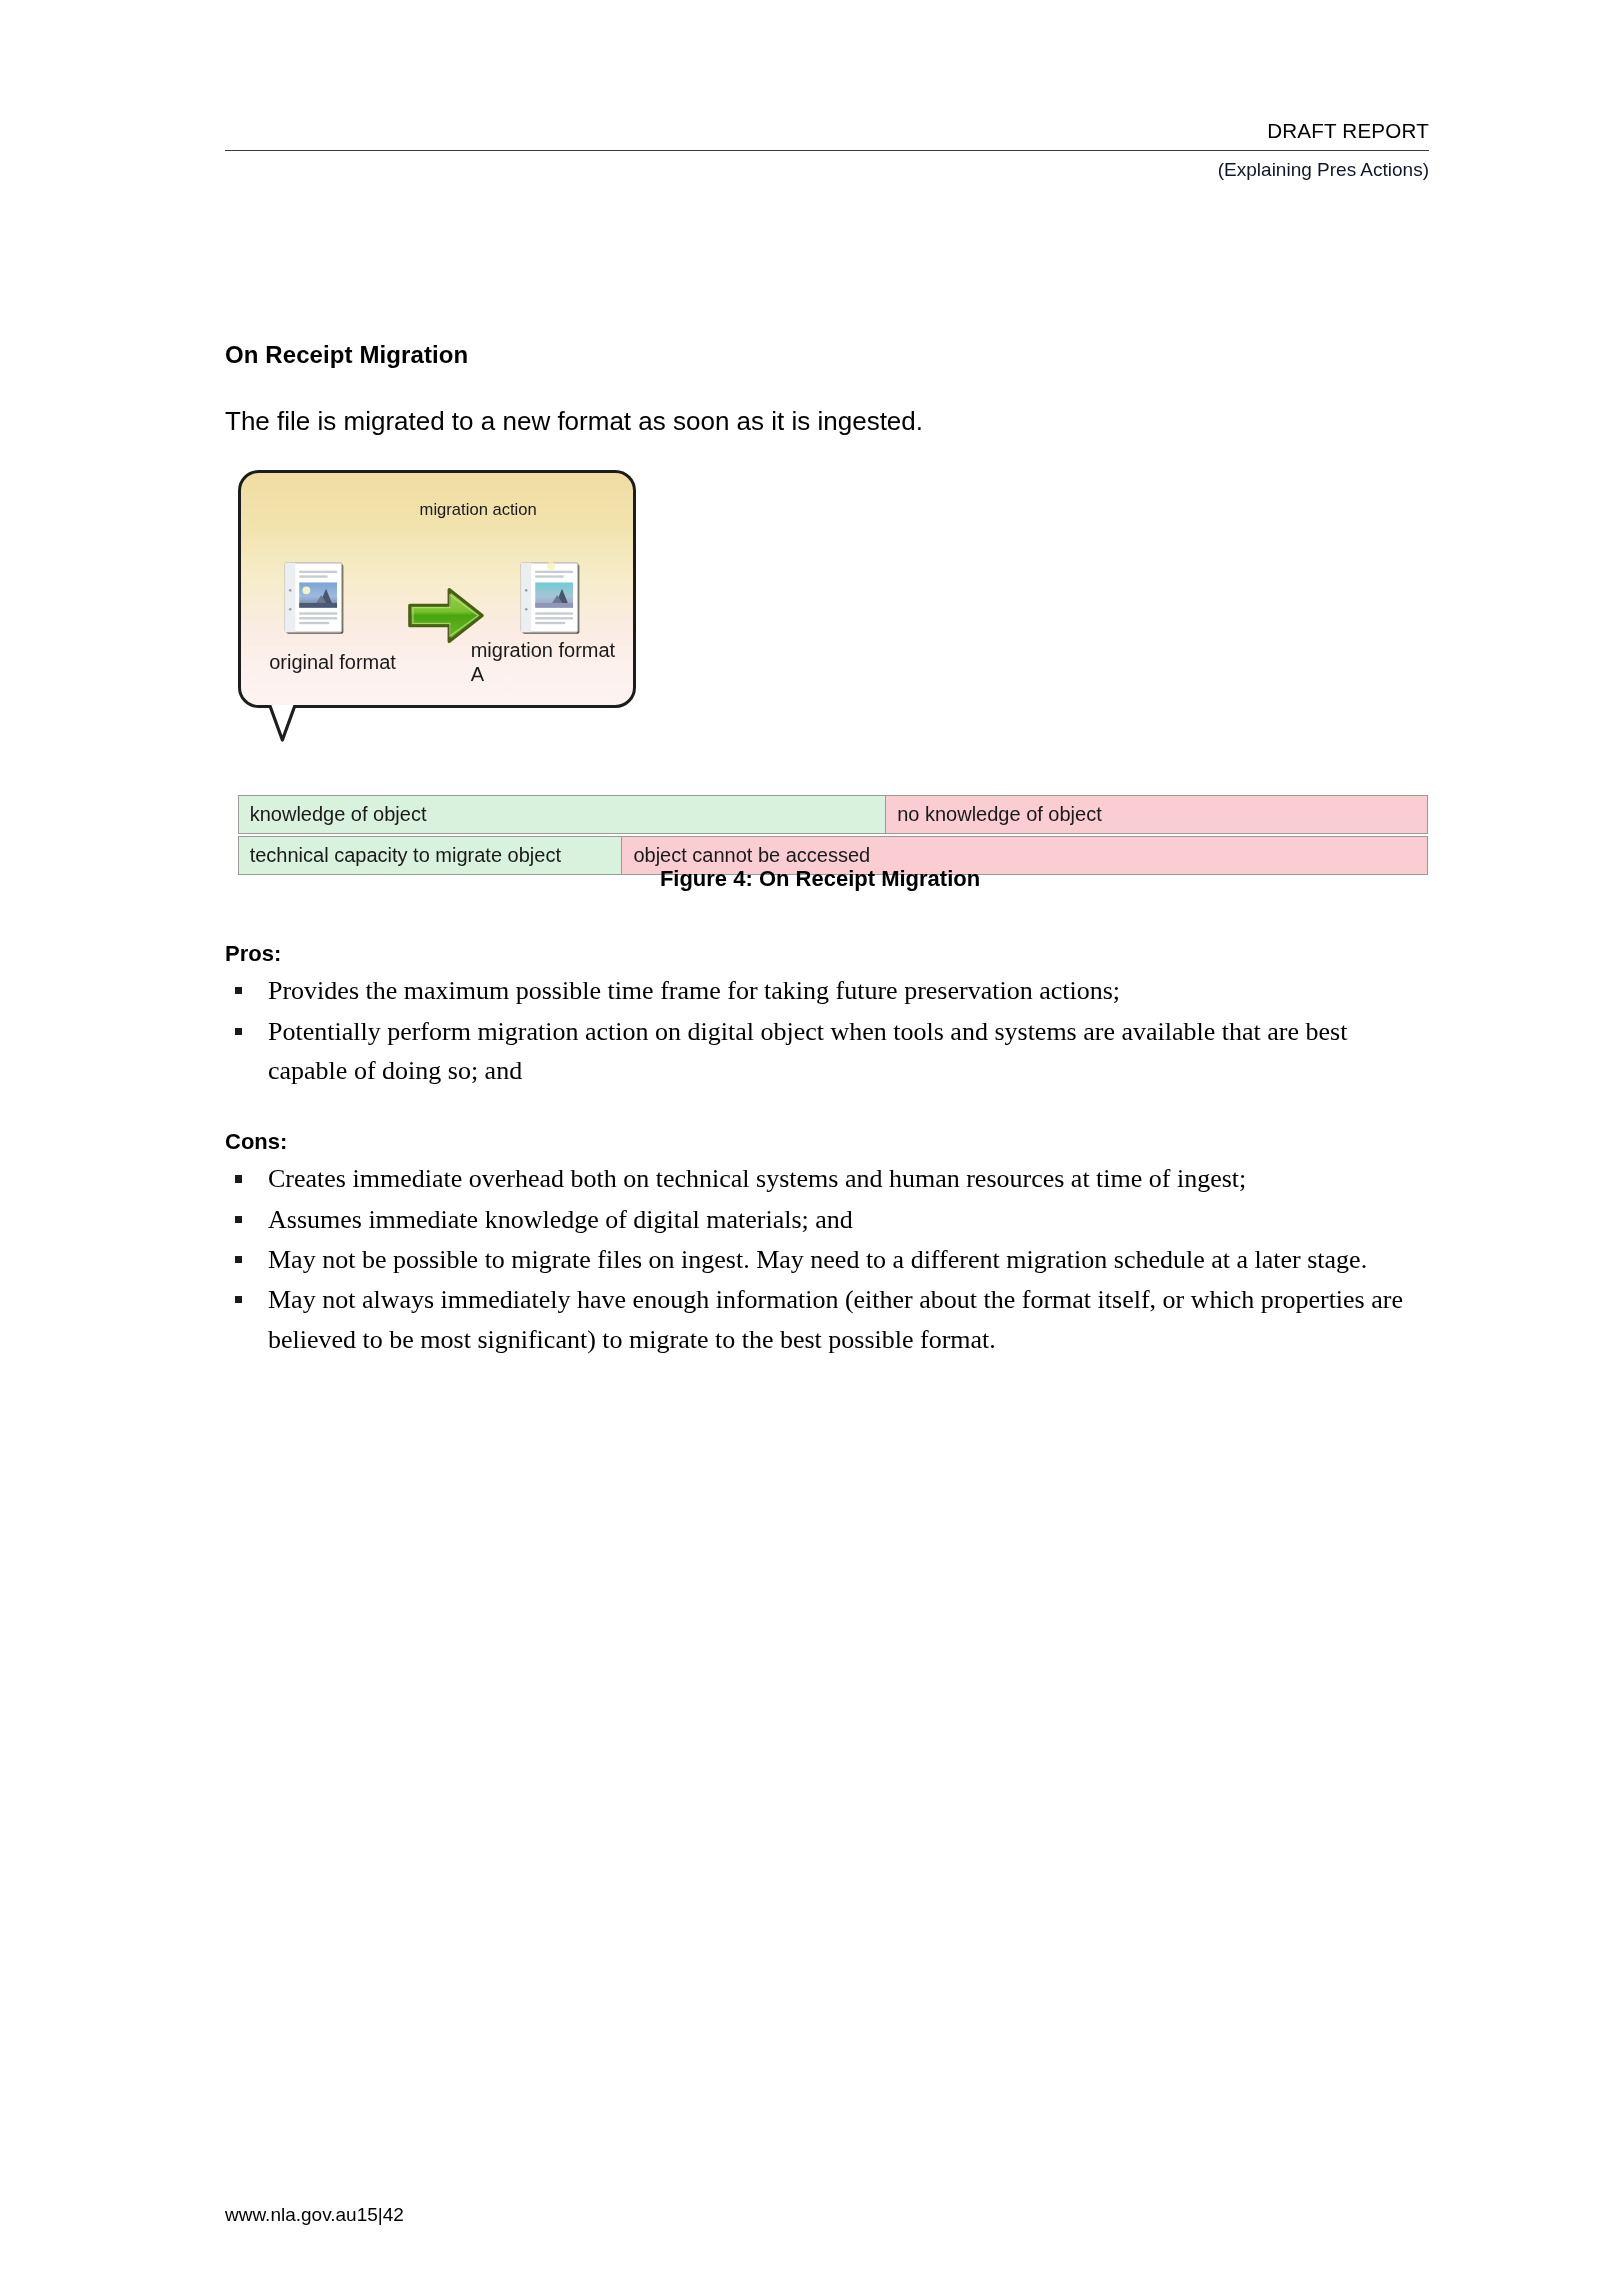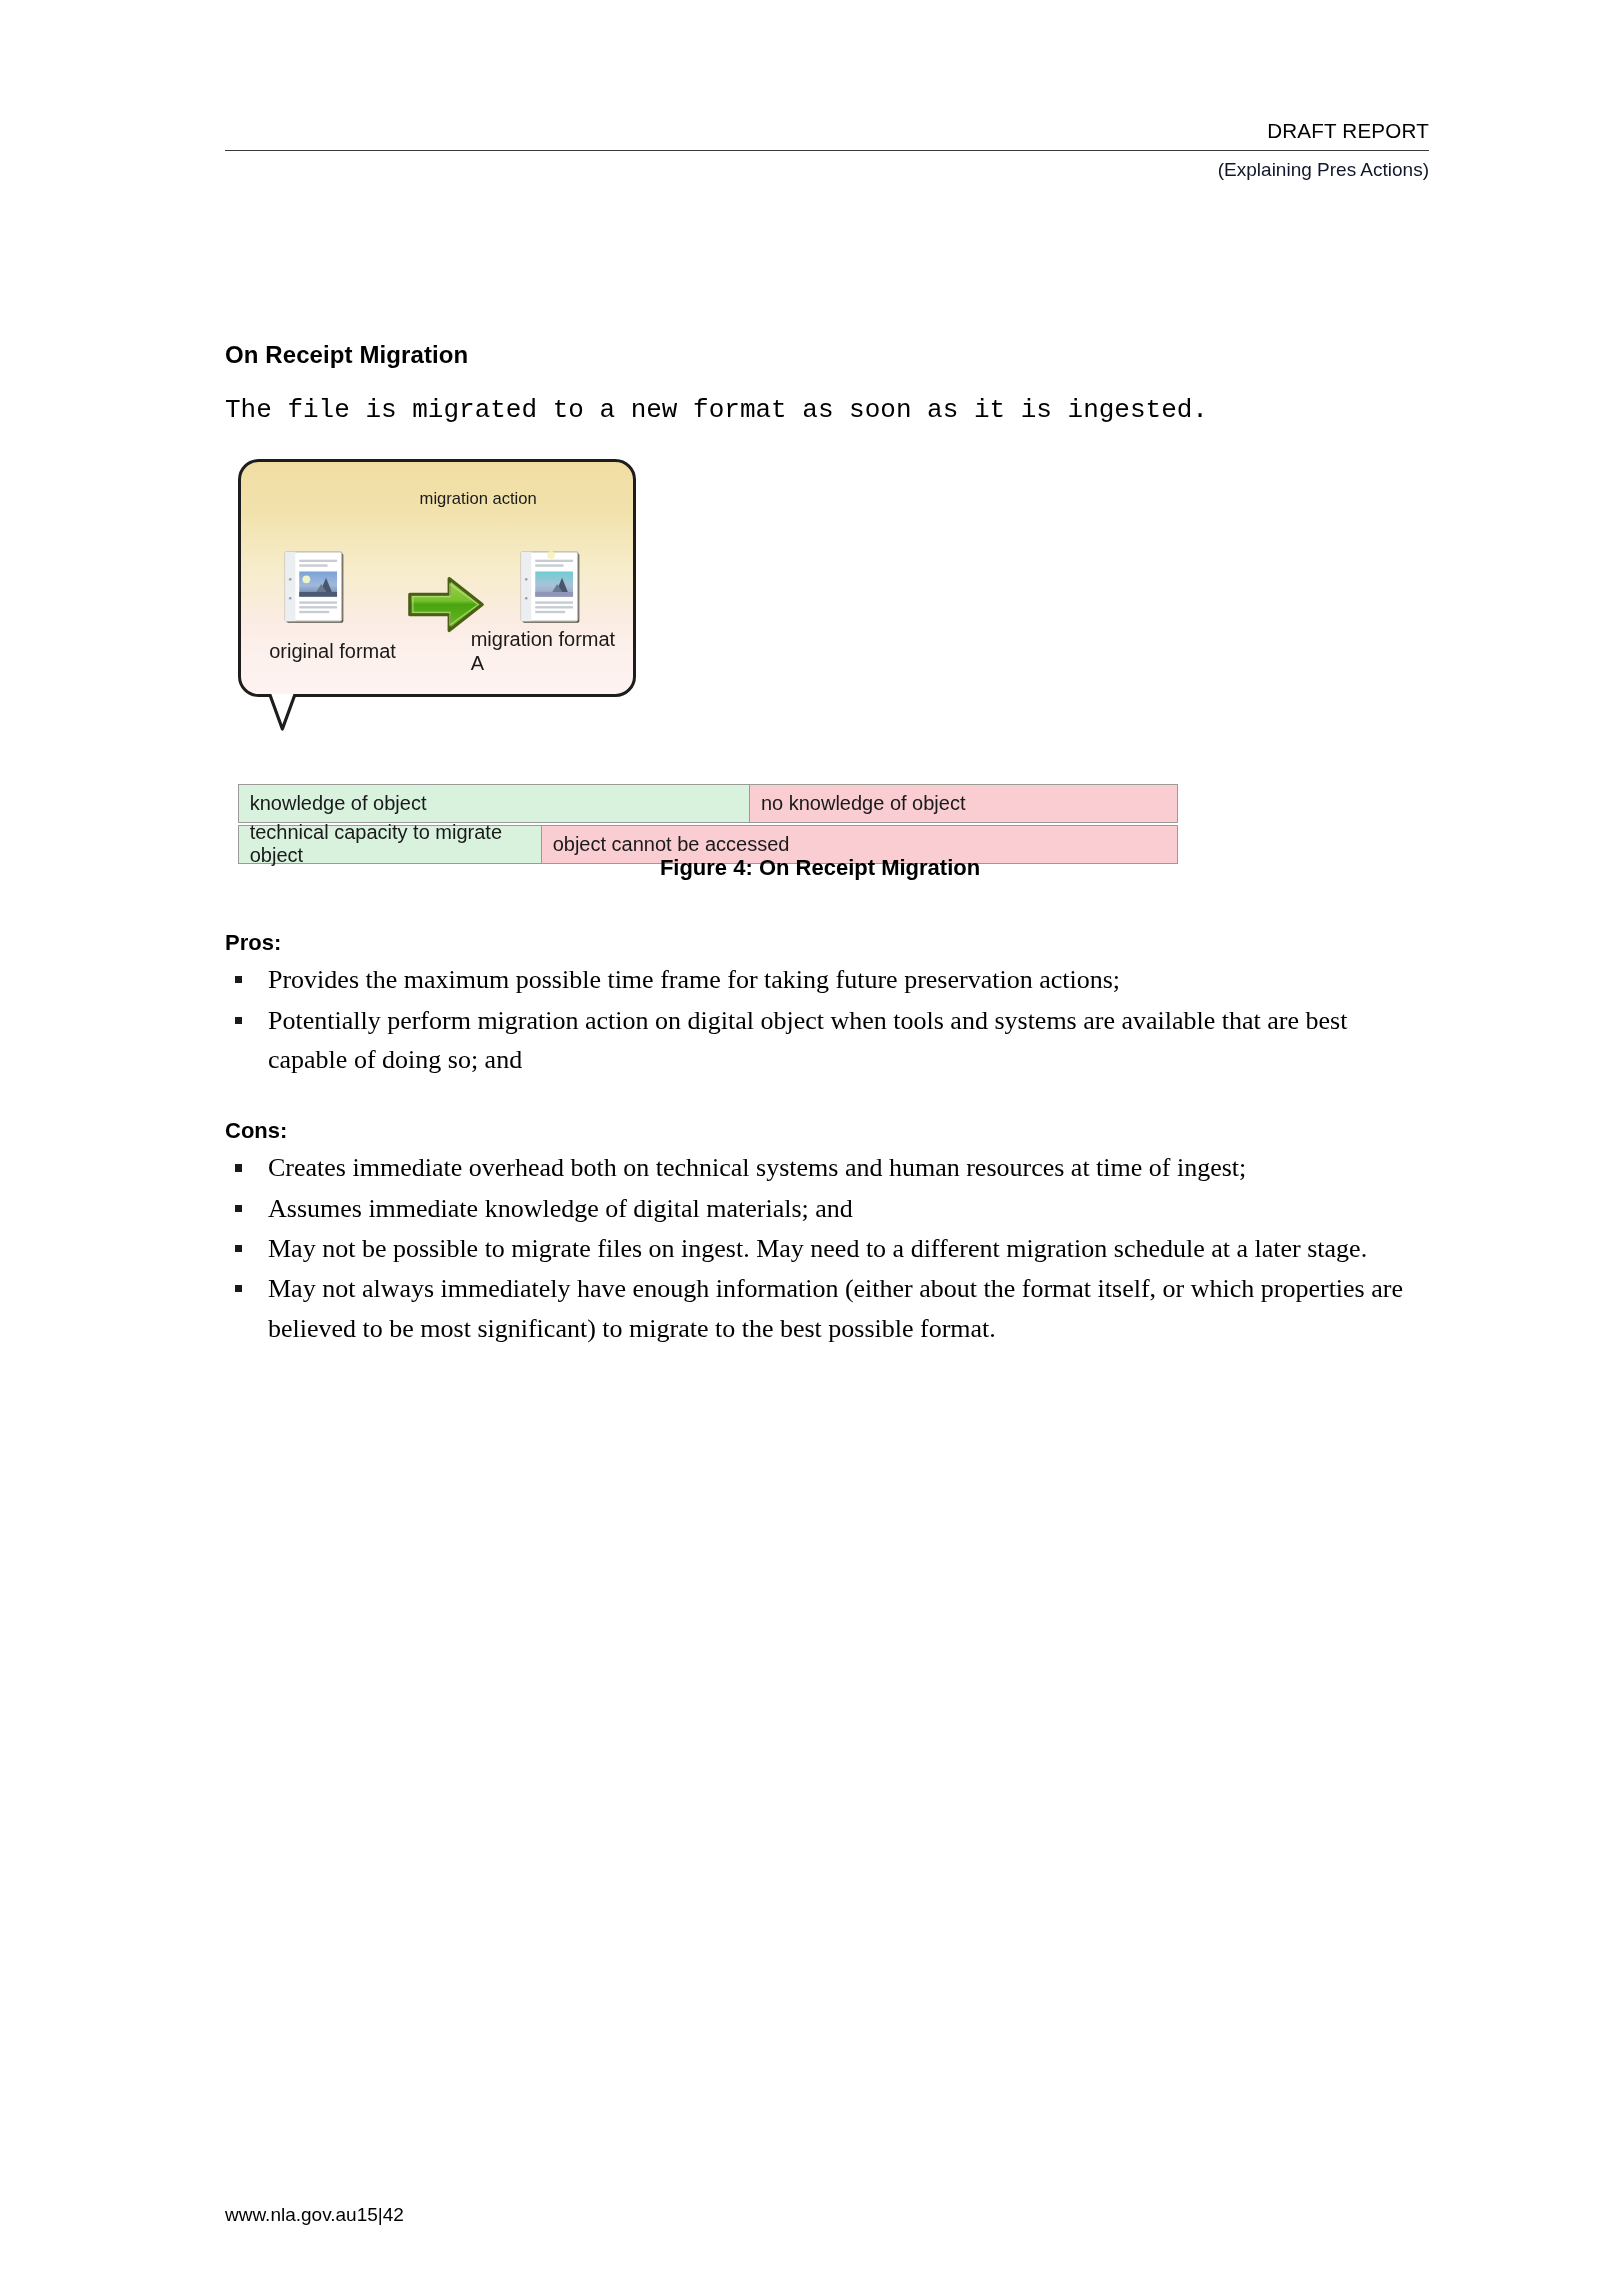--- a/index.html
+++ b/index.html
@@ -60,23 +60,23 @@
 
   h2.section-heading {
     font-family: "Liberation Sans", sans-serif;
     font-size: 24px;
     font-weight: bold;
     margin: 0;
     letter-spacing: 0.1px;
   }
 
   p.intro {
-    font-family: Liberation Mono, monospace;
+    font-family: Liberation Sans, sans-serif;
     font-size: 26px;
-    margin: 25px 0 0 0;
+    margin: 36px 0 0 0;
     line-height: 1.25;
   }
 
   
   .figure-wrap {
     position: relative;
     margin-top: 32px;
     height: 444px;
   }
 
@@ -142,21 +142,21 @@
   }
   .doc-left  { left: 43px;  top: 89px; }
   .doc-right { left: 279px; top: 89px; }
   .arrow-icon { position: absolute; left: 164px; top: 111px; }
 
   
   .bars {
     position: absolute;
     left: 12.7px;
     top: 325px;
-    width: 940px;
+    width: 1190px;
   }
   .bar-row {
     display: flex;
     width: 100%;
     height: 39px;
     border: 1.6px solid #9a9a96;
     box-sizing: border-box;
     margin-bottom: 2.4px;
   }
   .bar-cell {

